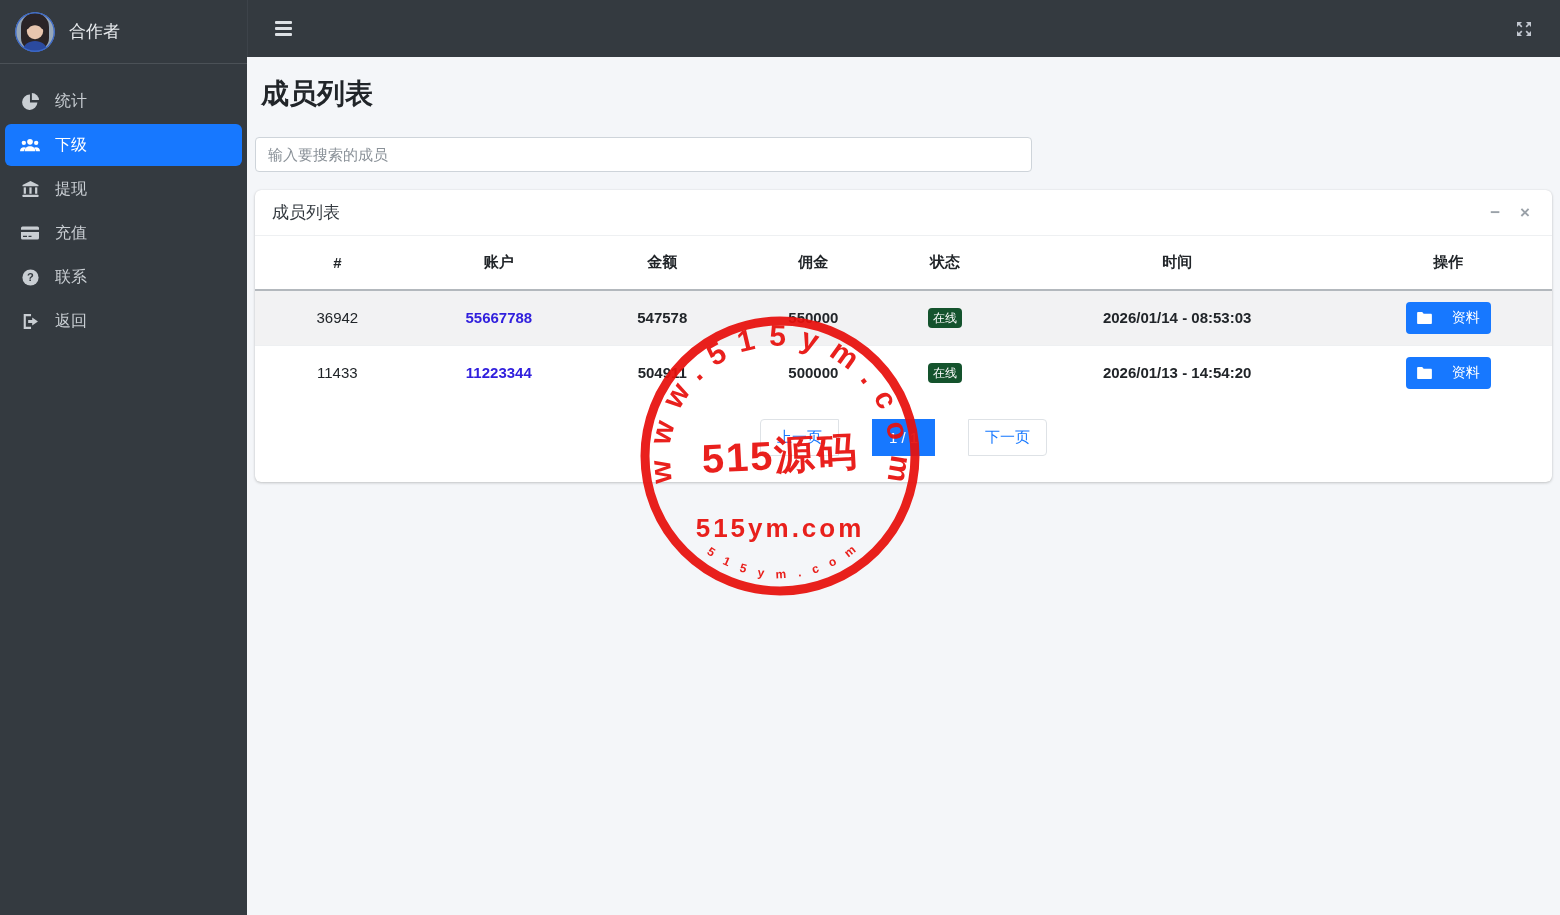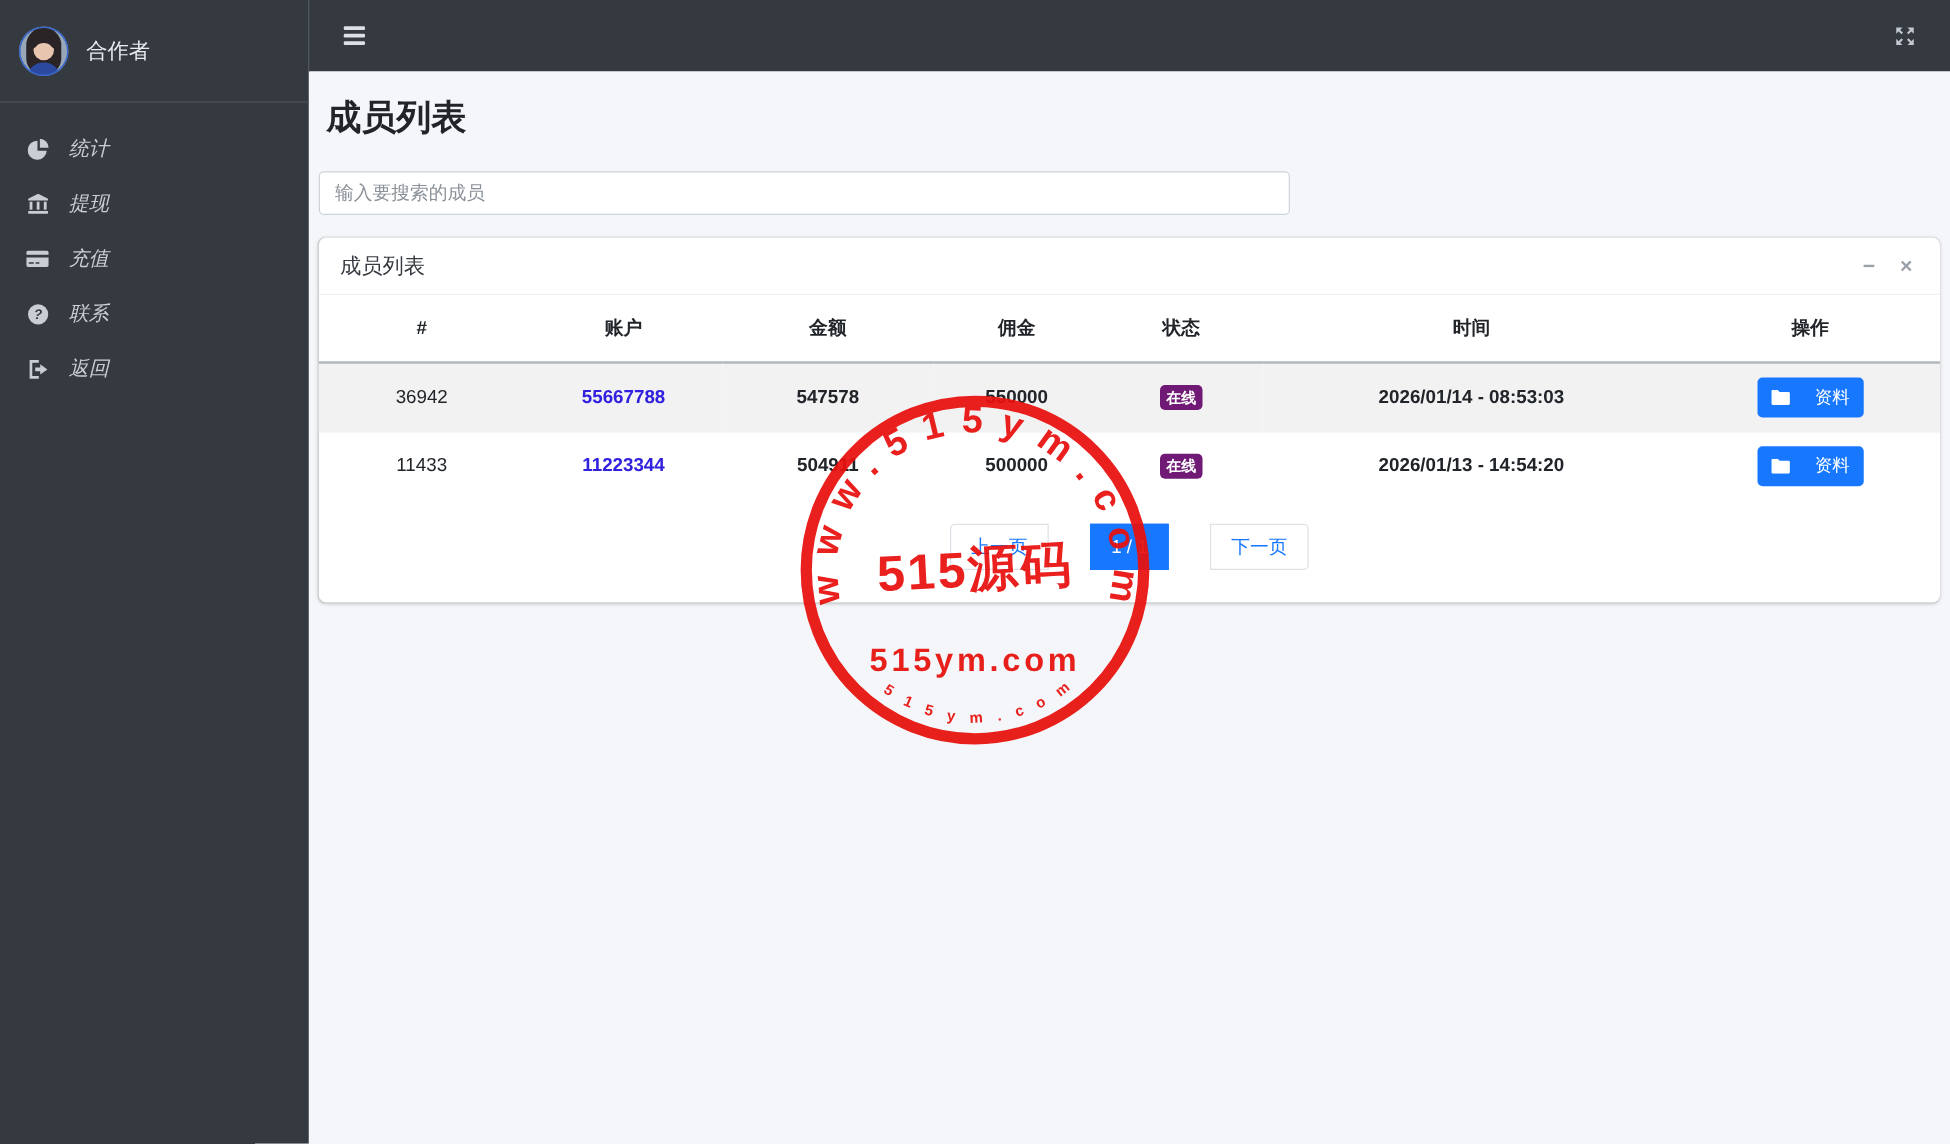--- a/index.html
+++ b/index.html
@@ -7,27 +7,27 @@
   body {
     width:1560px; height:915px; overflow:hidden; position:relative;
     font-family:"Liberation Sans","DejaVu Sans",sans-serif;
     background:#f4f6f9;
   }
   .app { display:flex; height:100%; }
 
   
   .sidebar { width:247px; flex-shrink:0; background:#343a40; display:flex; flex-direction:column; }
   .brand {
-    display:flex; align-items:center; gap:14px; height:82px; padding:0 15px;
+    display:flex; align-items:center; gap:14px; height:64px; padding:0 15px;
     border-bottom:1px solid #4b5157; cursor:pointer;
   }
   .avatar { width:40px; height:40px; border-radius:50%; overflow:hidden; flex-shrink:0; }
   .avatar svg { display:block; width:40px; height:40px; }
   .brand-name { font-size:17px; color:#e9ecef; }
-  .nav { padding:16px 5px; display:flex; flex-direction:column; gap:2px;font-style:italic; }
+  .nav { padding:16px 5px; display:flex; flex-direction:column; gap:2px; }
   .nav-item {
     display:flex; align-items:center; gap:15px; height:42px; padding:0 15px;
     border-radius:6px; color:#c9ced3; font-size:16px; cursor:pointer; text-decoration:none;
   }
   .nav-item.active { background:#1778ff; color:#fff; }
   .nav-icon { width:20px; display:inline-flex; justify-content:center; align-items:center; }
   .nav-icon svg { display:block; }
 
   
   .main { flex:1; display:flex; flex-direction:column; min-width:0; }
@@ -68,22 +68,22 @@
 
   table { width:100%; border-collapse:collapse; }
   th, td { text-align:center; font-size:15px; color:#212529; padding:8px; }
   thead th { padding:17px 8px; font-weight:700; border-bottom:2px solid #b3b8bd; }
   tbody td { height:55px; }
   tbody tr { border-top:1px solid #eef0f2; }
   tbody tr:first-child { border-top:none; background:#f2f2f3; }
   td.bold { font-weight:700; }
   .account-link { color:#3120dd; font-weight:700; text-decoration:none; }
   .badge-online {
-    display:inline-block; background:#701a75; color:#fff;
-    font-size:12px; font-weight:700; padding:4px 5px; border-radius:4px; line-height:1;
+    display:inline-block; background:#14532d; color:#fff;
+    font-size:12px; font-weight:400; padding:4px 5px; border-radius:4px; line-height:1;
   }
   .profile-btn {
     display:inline-flex; align-items:center; gap:20px;
     background:#1778ff; color:#fff; border:0; border-radius:4px;
     padding:7px 11px; font-size:14px; cursor:pointer; font-family:inherit;
   }
   .profile-btn svg { display:block; }
 
   .pagination-wrap { display:flex; justify-content:center; padding:19px 0 26px;gap:34px; }
   .page-btn {
@@ -130,20 +130,33 @@
   <a class="nav-item">
     <span class="nav-icon">
             <svg viewBox="0 0 16 16" width="17" height="17" fill="currentColor">
               <path d="M9.3 0a7 7 0 0 1 6.7 6.7H9.3z"></path>
               <path d="M7.5 1.5A7.2 7.2 0 1 0 14.5 9H7.5z"></path>
             </svg>
           </span>
     <span class="nav-label">统计</span>
   </a>
 
+  <a class="nav-item active">
+    <span class="nav-icon">
+            <svg viewBox="0 0 24 16" width="21" height="15" fill="currentColor">
+              <circle cx="12" cy="3.6" r="3.4"></circle>
+              <path d="M5.5 15c0-3.8 2.9-6 6.5-6s6.5 2.2 6.5 6z"></path>
+              <circle cx="4.6" cy="4.8" r="2.6"></circle>
+              <path d="M0 15c0-3 2-4.8 4.8-4.8 1 0 1.9.2 2.6.7C5.6 12 4.8 13.3 4.6 15z"></path>
+              <circle cx="19.4" cy="4.8" r="2.6"></circle>
+              <path d="M24 15c0-3-2-4.8-4.8-4.8-1 0-1.9.2-2.6.7 1.8 1.1 2.6 2.4 2.8 4.1z"></path>
+            </svg>
+          </span>
+    <span class="nav-label">下级</span>
+  </a>
 
   <a class="nav-item">
     <span class="nav-icon">
             <svg viewBox="0 0 16 16" width="17" height="17" fill="currentColor">
               <path d="M8 0l7.5 3.8V5H.5V3.8z"></path>
               <rect x="1.6" y="6" width="2.1" height="6"></rect>
               <rect x="6.95" y="6" width="2.1" height="6"></rect>
               <rect x="12.3" y="6" width="2.1" height="6"></rect>
               <rect x=".5" y="13" width="15" height="2" rx=".5"></rect>
             </svg>

